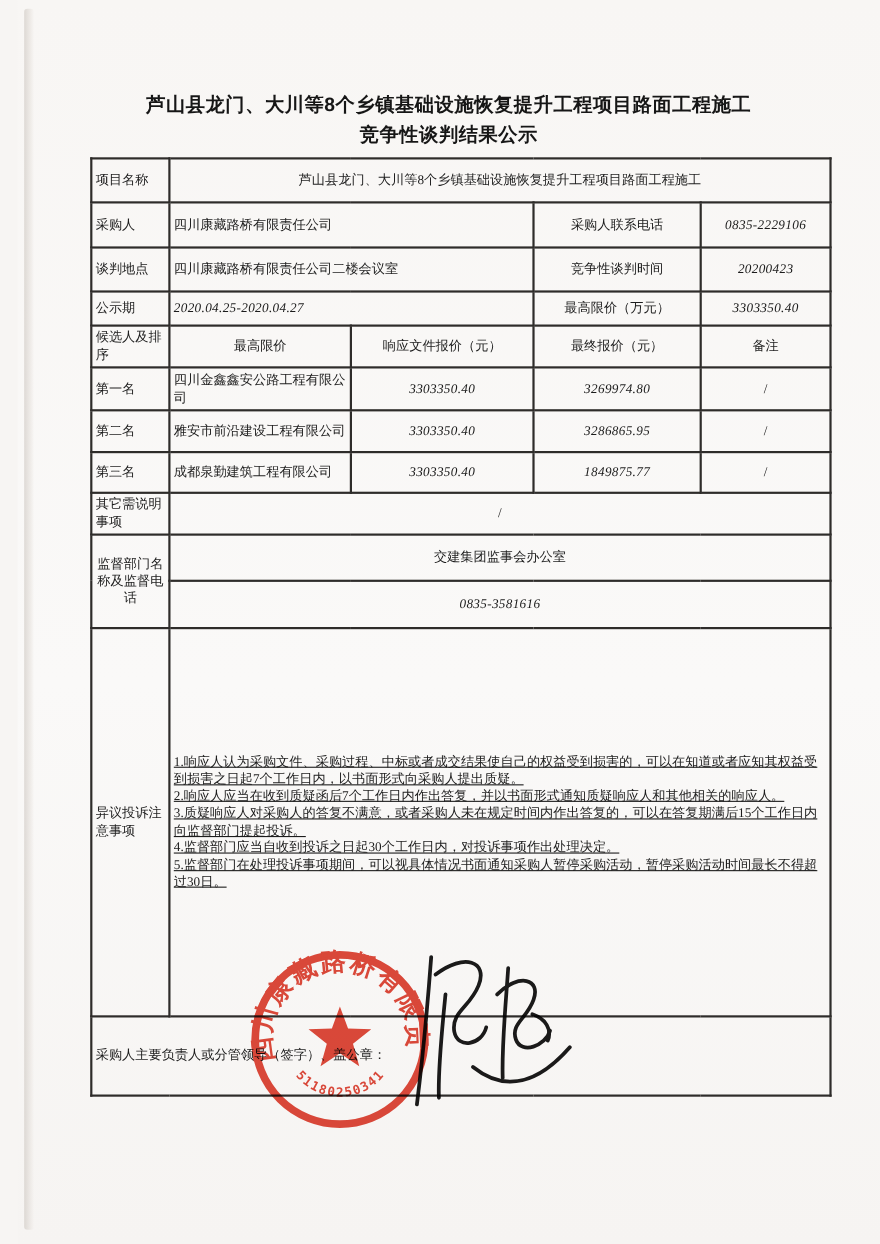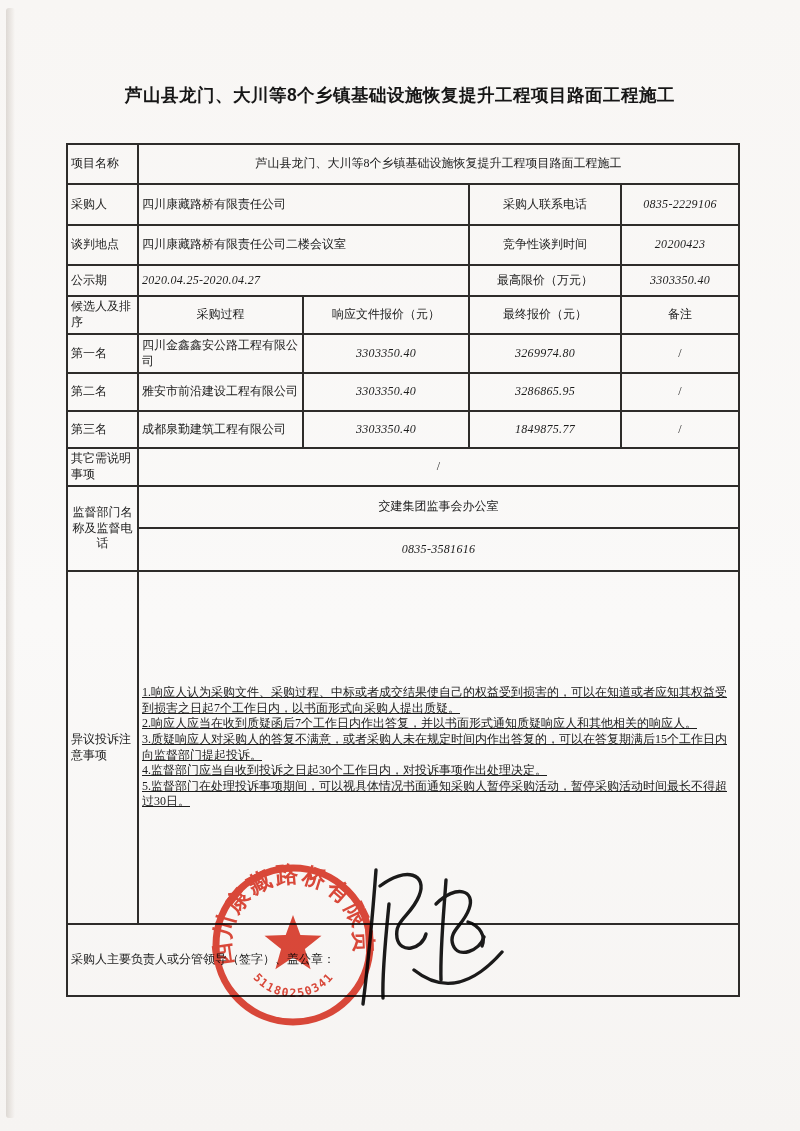--- a/index.html
+++ b/index.html
@@ -4,21 +4,21 @@
 <style>
   html,body{margin:0;padding:0;}
   body{
     width:800px;height:1131px;
     background:#f7f5f3;
     font-family:"Liberation Serif","DejaVu Serif",serif;
     color:#1c1c1c;
     position:relative;
     overflow:hidden;
   }
-  .page{position:absolute;inset:0;background:linear-gradient(180deg,#f8f6f4 0%,#faf9f8 55%,#f6f4f2 100%);}
+  .page{position:absolute;inset:0;background:linear-gradient(180deg,#f8f6f4 0%,#faf9f8 55%,#f6f4f2 100%);margin-left:16px;}
   .scan-edge{position:absolute;left:6px;top:8px;width:9px;height:1110px;
     background:linear-gradient(90deg,#cfc9c3,#ece8e4 70%,rgba(255,255,255,0));
     opacity:.65;border-radius:3px;}
   .doc-title{
     position:absolute;top:82px;left:0;width:100%;
     text-align:center;font-weight:bold;font-size:17.5px;line-height:27px;
     letter-spacing:.5px;color:#161616;
     font-family:"Liberation Sans","DejaVu Sans",sans-serif;
   }
   table.doc{
@@ -46,20 +46,21 @@
     mix-blend-mode:multiply;pointer-events:none;}
 </style>
 </head>
 <body>
 
 <div class="page">
   <div class="scan-edge"></div>
 
   <div class="doc-title">
     <div>芦山县龙门、大川等8个乡镇基础设施恢复提升工程项目路面工程施工</div>
+    <div>竞争性谈判结果公示</div>
   </div>
 
   <table class="doc">
     <colgroup>
       <col style="width:71px">
         <col style="width:165px">
         <col style="width:166px">
       <col style="width:152px">
         <col style="width:118px">
     </colgroup>
@@ -81,21 +82,21 @@
         <td class="num">20200423</td>
       </tr>
       <tr style="height:31px">
         <td class="lb">公示期</td>
         <td class="lft num" style="text-align:left" colspan="2">2020.04.25-2020.04.27</td>
         <td class="ctr">最高限价（万元）</td>
         <td class="num">3303350.40</td>
       </tr>
       <tr style="height:38px">
         <td class="lb">候选人及排序</td>
-        <td class="ctr">采购过程</td>
+        <td class="ctr">最高限价</td>
         <td class="ctr">响应文件报价（元）</td>
         <td class="ctr">最终报价（元）</td>
         <td class="ctr">备注</td>
       </tr>
       <tr style="height:39px">
         <td class="lb">第一名</td>
         <td class="lft company">四川金鑫鑫安公路工程有限公司</td>
         <td class="num">3303350.40</td>
         <td class="num">3269974.80</td>
         <td class="ctr">/</td>

